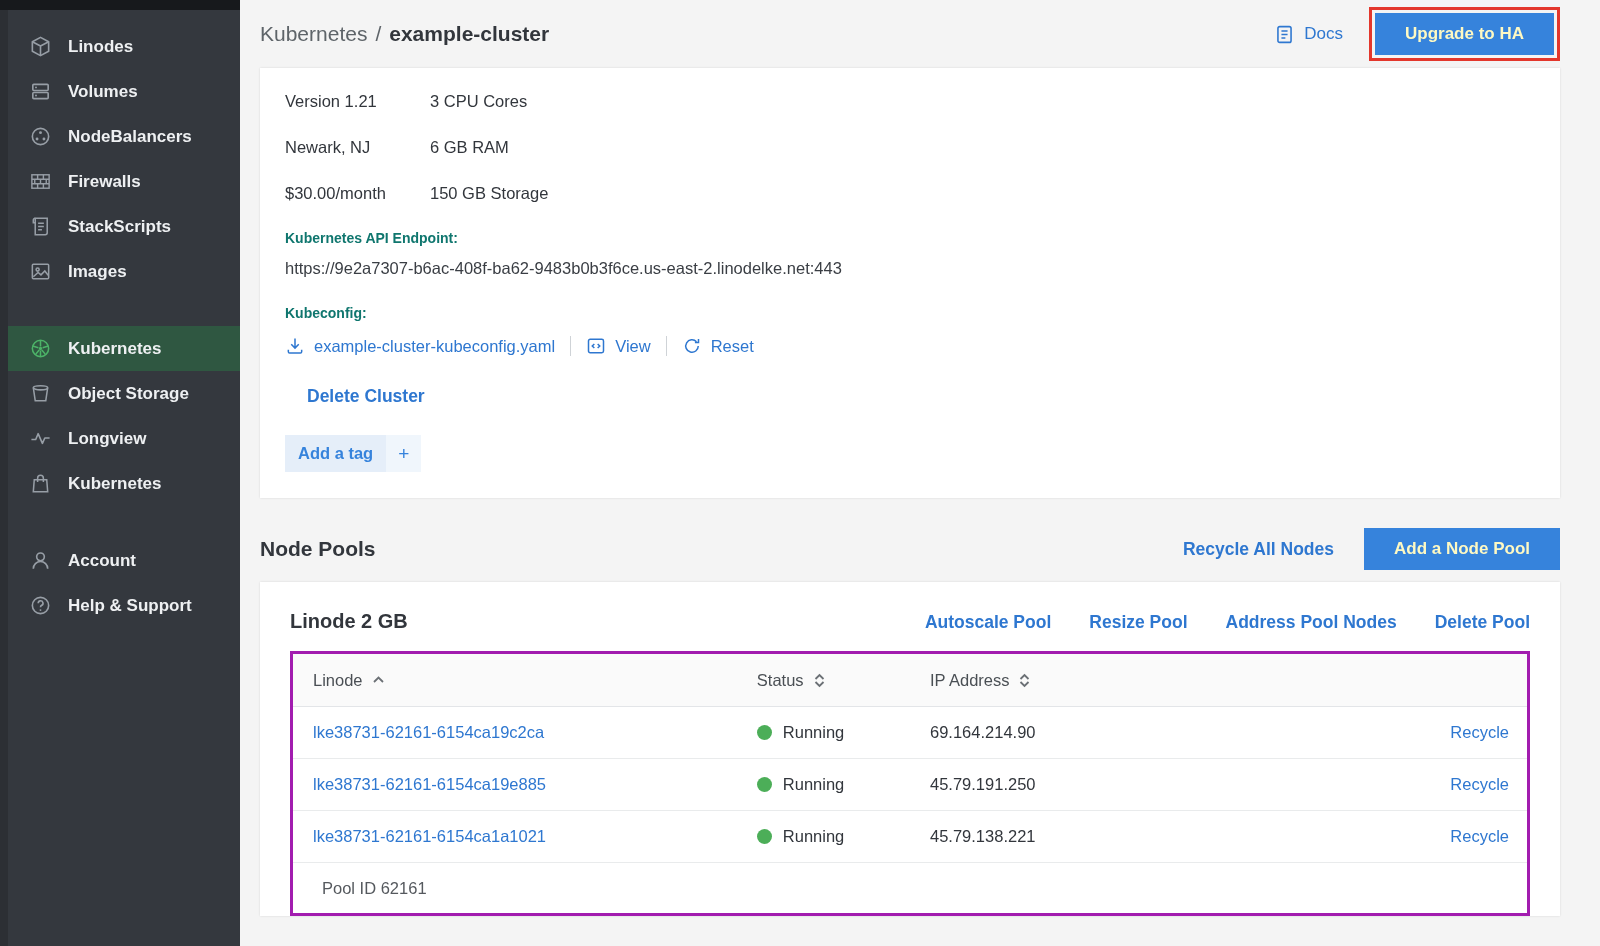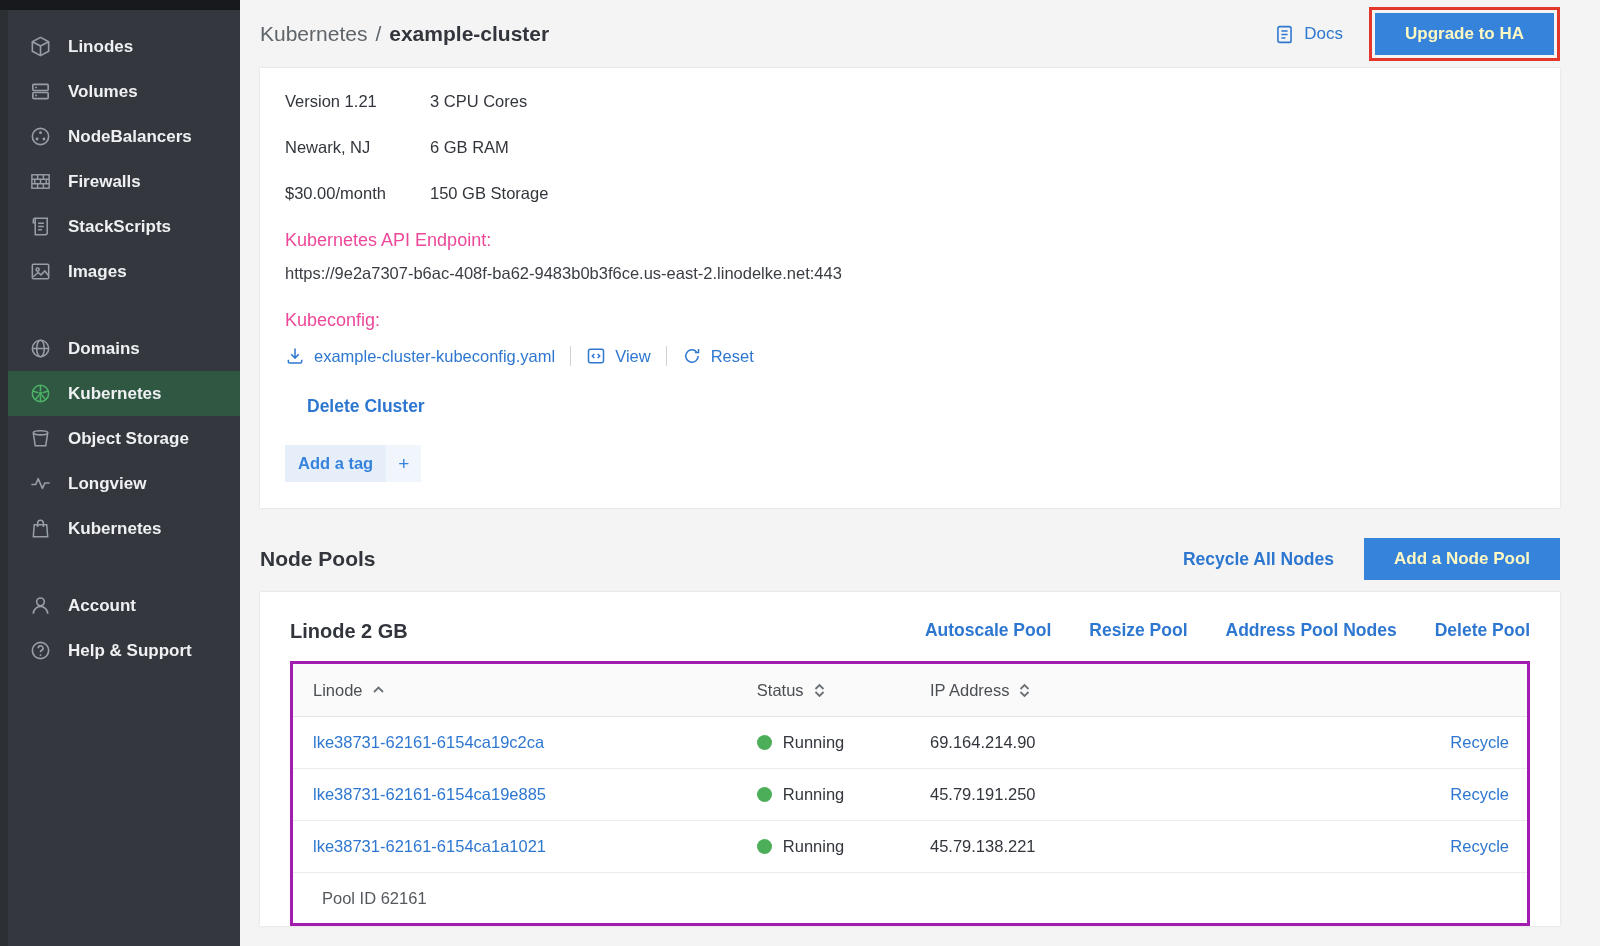--- a/index.html
+++ b/index.html
@@ -42,21 +42,21 @@
     background: #3683dc; color: #fef9c3; border: none; cursor: pointer;
     font-family: inherit; font-size: 17px; font-weight: 700; padding: 11px 30px;
   }
 
   .card { background: #fff; box-shadow: 0 0 2px rgba(0,0,0,.12); }
 
   
   .summary-card { margin-top: 10px; padding: 24px 25px 26px; }
   .spec-row { display: flex; margin-bottom: 27px; font-size: 16.5px; color: #32363c; }
   .spec-row .c1 { width: 145px; }
-  .endpoint-label, .kubeconfig-label { font-weight: 400; font-size: 18px; color: #ec4899; }
+  .endpoint-label, .kubeconfig-label { font-weight: 700; font-size: 14px; color: #0f766e; }
   .endpoint-value { margin-top: 13px; font-size: 16.5px; color: #3a3e44; }
   .kubeconfig-label { margin-top: 27px; }
   .kc-row { display: flex; align-items: center; gap: 15px; margin-top: 15px; }
   .kc-link { display: flex; align-items: center; gap: 9px; color: #2e77d0; font-size: 16.5px; cursor: pointer; }
   .kc-link svg { width: 20px; height: 20px; }
   .vdiv { width: 1px; height: 20px; background: #cfd3d7; }
   .delete-cluster { display: inline-block; margin: 30px 0 0 22px; color: #2e77d0; font-weight: 700; font-size: 17.5px; cursor: pointer; }
   .add-tag {
     margin-top: 28px; display: flex; width: max-content; align-items: stretch;
     border: none; padding: 0; background: none; cursor: pointer; font-family: inherit;
@@ -65,21 +65,21 @@
   .add-tag .tag-plus { background: #f0f6fc; color: #3683dc; font-size: 19px; font-weight: 400; padding: 7px 12px; display: flex; align-items: center; }
 
   
   .pools-header { display: flex; justify-content: space-between; align-items: center; margin-top: 30px; }
   .pools-header h2 { margin: 0; font-size: 21px; font-weight: 700; color: #32363c; }
   .pools-actions { display: flex; align-items: center; gap: 30px; }
   .link-bold { color: #2e77d0; font-weight: 700; font-size: 17.5px; cursor: pointer; }
 
   
   .pool-card { margin-top: 12px; padding: 28px 30px 0; }
-  .pool-head { display: flex; justify-content: space-between; align-items: flex-start; }
+  .pool-head { display: flex; justify-content: space-between; align-items: flex-end; }
   .pool-head h3 { margin: 0; font-size: 20px; font-weight: 700; color: #32363c; }
   .pool-links { display: flex; gap: 38px; }
 
   table { width: 100%; border-collapse: collapse; margin-top: 18px; border: 3px solid #a21caf; }
   col.c-linode { width: 36%; } col.c-status { width: 14%; } col.c-ip { width: 25%; } col.c-action { width: 25%; }
   thead th {
     background: #fafafa; height: 54px; text-align: left; padding: 0 0 0 20px;
     font-size: 16.5px; font-weight: 400; color: #4a4f54; border-bottom: 1px solid #e3e5e8; cursor: pointer;
   }
   .th-inner { display: flex; align-items: center; gap: 9px; }
@@ -158,30 +158,20 @@
                 <rect x="3.5" y="4.5" width="17" height="15" rx="1"></rect>
                 <circle cx="9" cy="10" r="1.6"></circle>
                 <path d="M4.5 17.5 9.5 13l3 2.5 4-4 3.5 4.5"></path>
               </svg>
           </span>
           <span>Images</span>
         </div>
       </div>
 
       <div class="nav-group">
-        <div class="nav-item">
-          <span class="icon">
-            <svg viewBox="0 0 24 24" fill="none" stroke="currentColor" stroke-width="1.6">
-                <circle cx="12" cy="12" r="8.5"></circle>
-                <ellipse cx="12" cy="12" rx="4" ry="8.5"></ellipse>
-                <path d="M3.5 12h17"></path>
-              </svg>
-          </span>
-          <span>Domains</span>
-        </div>
         <div class="nav-item active">
           <span class="icon">
             <svg viewBox="0 0 24 24" fill="none" stroke="currentColor" stroke-width="1.6">
                 <circle cx="12" cy="12" r="8.5"></circle>
                 <circle cx="12" cy="12" r="1.7" fill="currentColor" stroke="none"></circle>
                 <path d="M12 3.5v6.3M12 14.2v6.3M3.8 9.3l6 2M20.2 9.3l-6 2M6.7 18.4l3.9-4.9M17.3 18.4l-3.9-4.9"></path>
               </svg>
           </span>
           <span>Kubernetes</span>
         </div>

